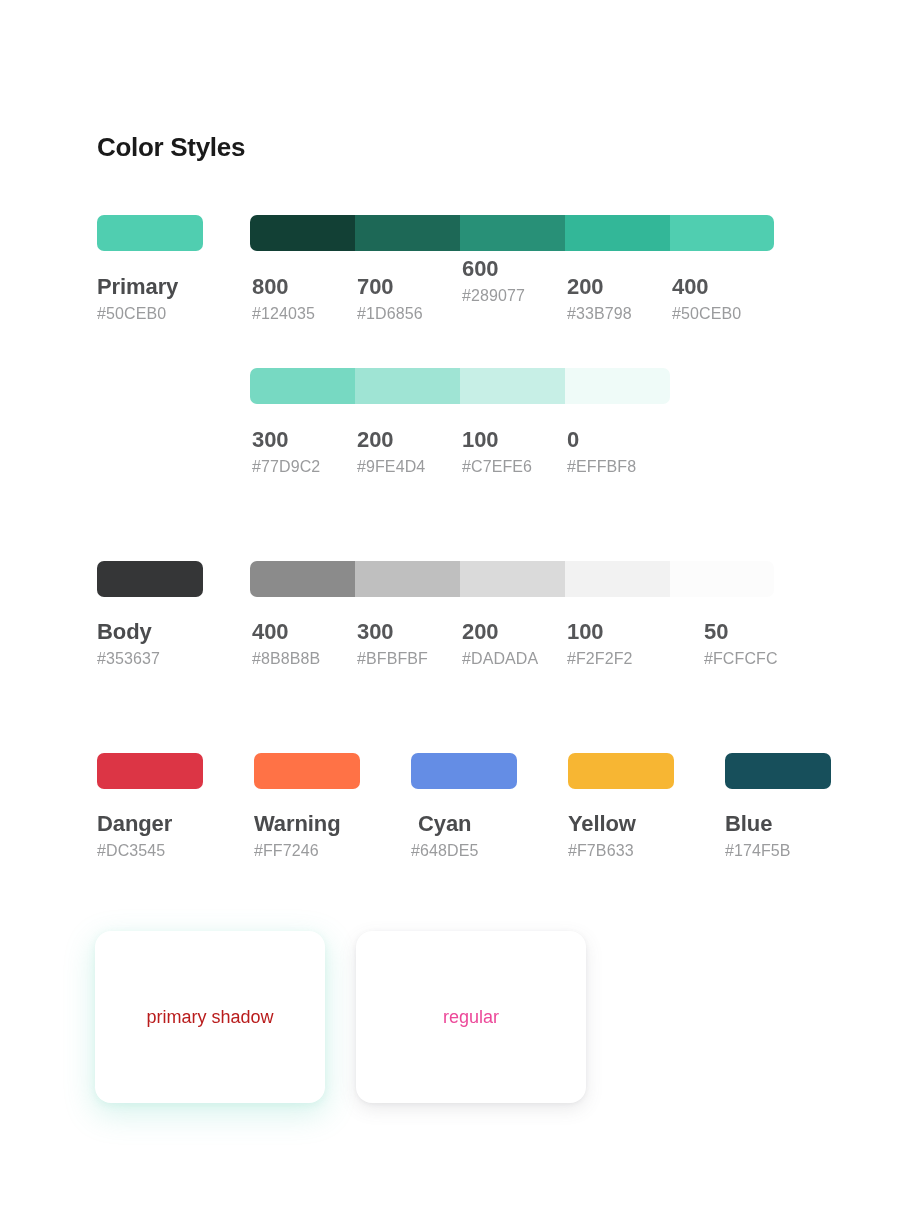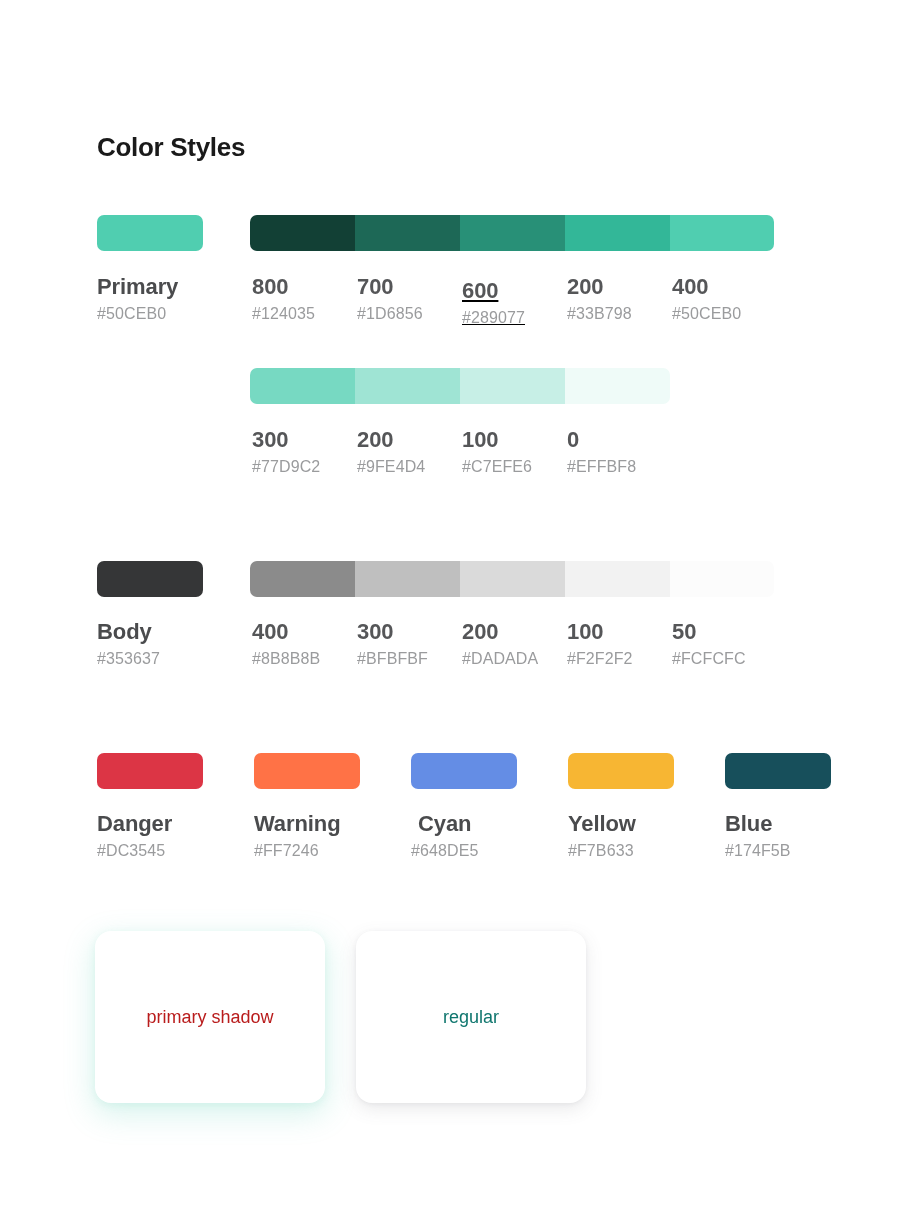--- a/index.html
+++ b/index.html
@@ -137,21 +137,21 @@
   </div>
 
   <div class="lbl" style="left:252px; top:276px;">
     <div class="name">800</div>
     <div class="hex">#124035</div>
   </div>
   <div class="lbl" style="left:357px; top:276px;">
     <div class="name">700</div>
     <div class="hex">#1D6856</div>
   </div>
-  <div class="lbl" style="left:462px; top:280px;text-decoration:underline;">
+  <div class="lbl" style="left:462px; top:258px;">
     <div class="name">600</div>
     <div class="hex">#289077</div>
   </div>
   <div class="lbl" style="left:567px; top:276px;">
     <div class="name">200</div>
     <div class="hex">#33B798</div>
   </div>
   <div class="lbl" style="left:672px; top:276px;">
     <div class="name">400</div>
     <div class="hex">#50CEB0</div>
@@ -204,21 +204,21 @@
     <div class="hex">#BFBFBF</div>
   </div>
   <div class="lbl" style="left:462px; top:621px;">
     <div class="name">200</div>
     <div class="hex">#DADADA</div>
   </div>
   <div class="lbl" style="left:567px; top:621px;">
     <div class="name">100</div>
     <div class="hex">#F2F2F2</div>
   </div>
-  <div class="lbl" style="left:672px; top:621px;">
+  <div class="lbl" style="left:704px; top:621px;">
     <div class="name">50</div>
     <div class="hex">#FCFCFC</div>
   </div>
 
   <div class="swatch" id="sw-sem-0" style="left: 97px; top: 753px; background: rgb(220, 53, 69);"></div>
   <div class="swatch" id="sw-sem-1" style="left: 254px; top: 753px; background: rgb(255, 114, 70);"></div>
   <div class="swatch" id="sw-sem-2" style="left: 411px; top: 753px; background: rgb(100, 141, 229);"></div>
   <div class="swatch" id="sw-sem-3" style="left: 568px; top: 753px; background: rgb(247, 182, 51);"></div>
   <div class="swatch" id="sw-sem-4" style="left: 725px; top: 753px; background: rgb(23, 79, 91);"></div>
 
@@ -240,16 +240,16 @@
   </div>
   <div class="lbl" style="left:725px; top:813px;">
     <div class="name dark">Blue</div>
     <div class="hex">#174F5B</div>
   </div>
 
   <div class="shadow-card card-primary">
     <div class="cap" style="color: #b91c1c; text-align: center;">primary shadow</div>
   </div>
   <div class="shadow-card card-regular">
-    <div class="cap" style="color: #0f766e;">regular</div>
+    <div class="cap" style="color: #ec4899;">regular</div>
   </div>
 
 </div>
 
 </body></html>

